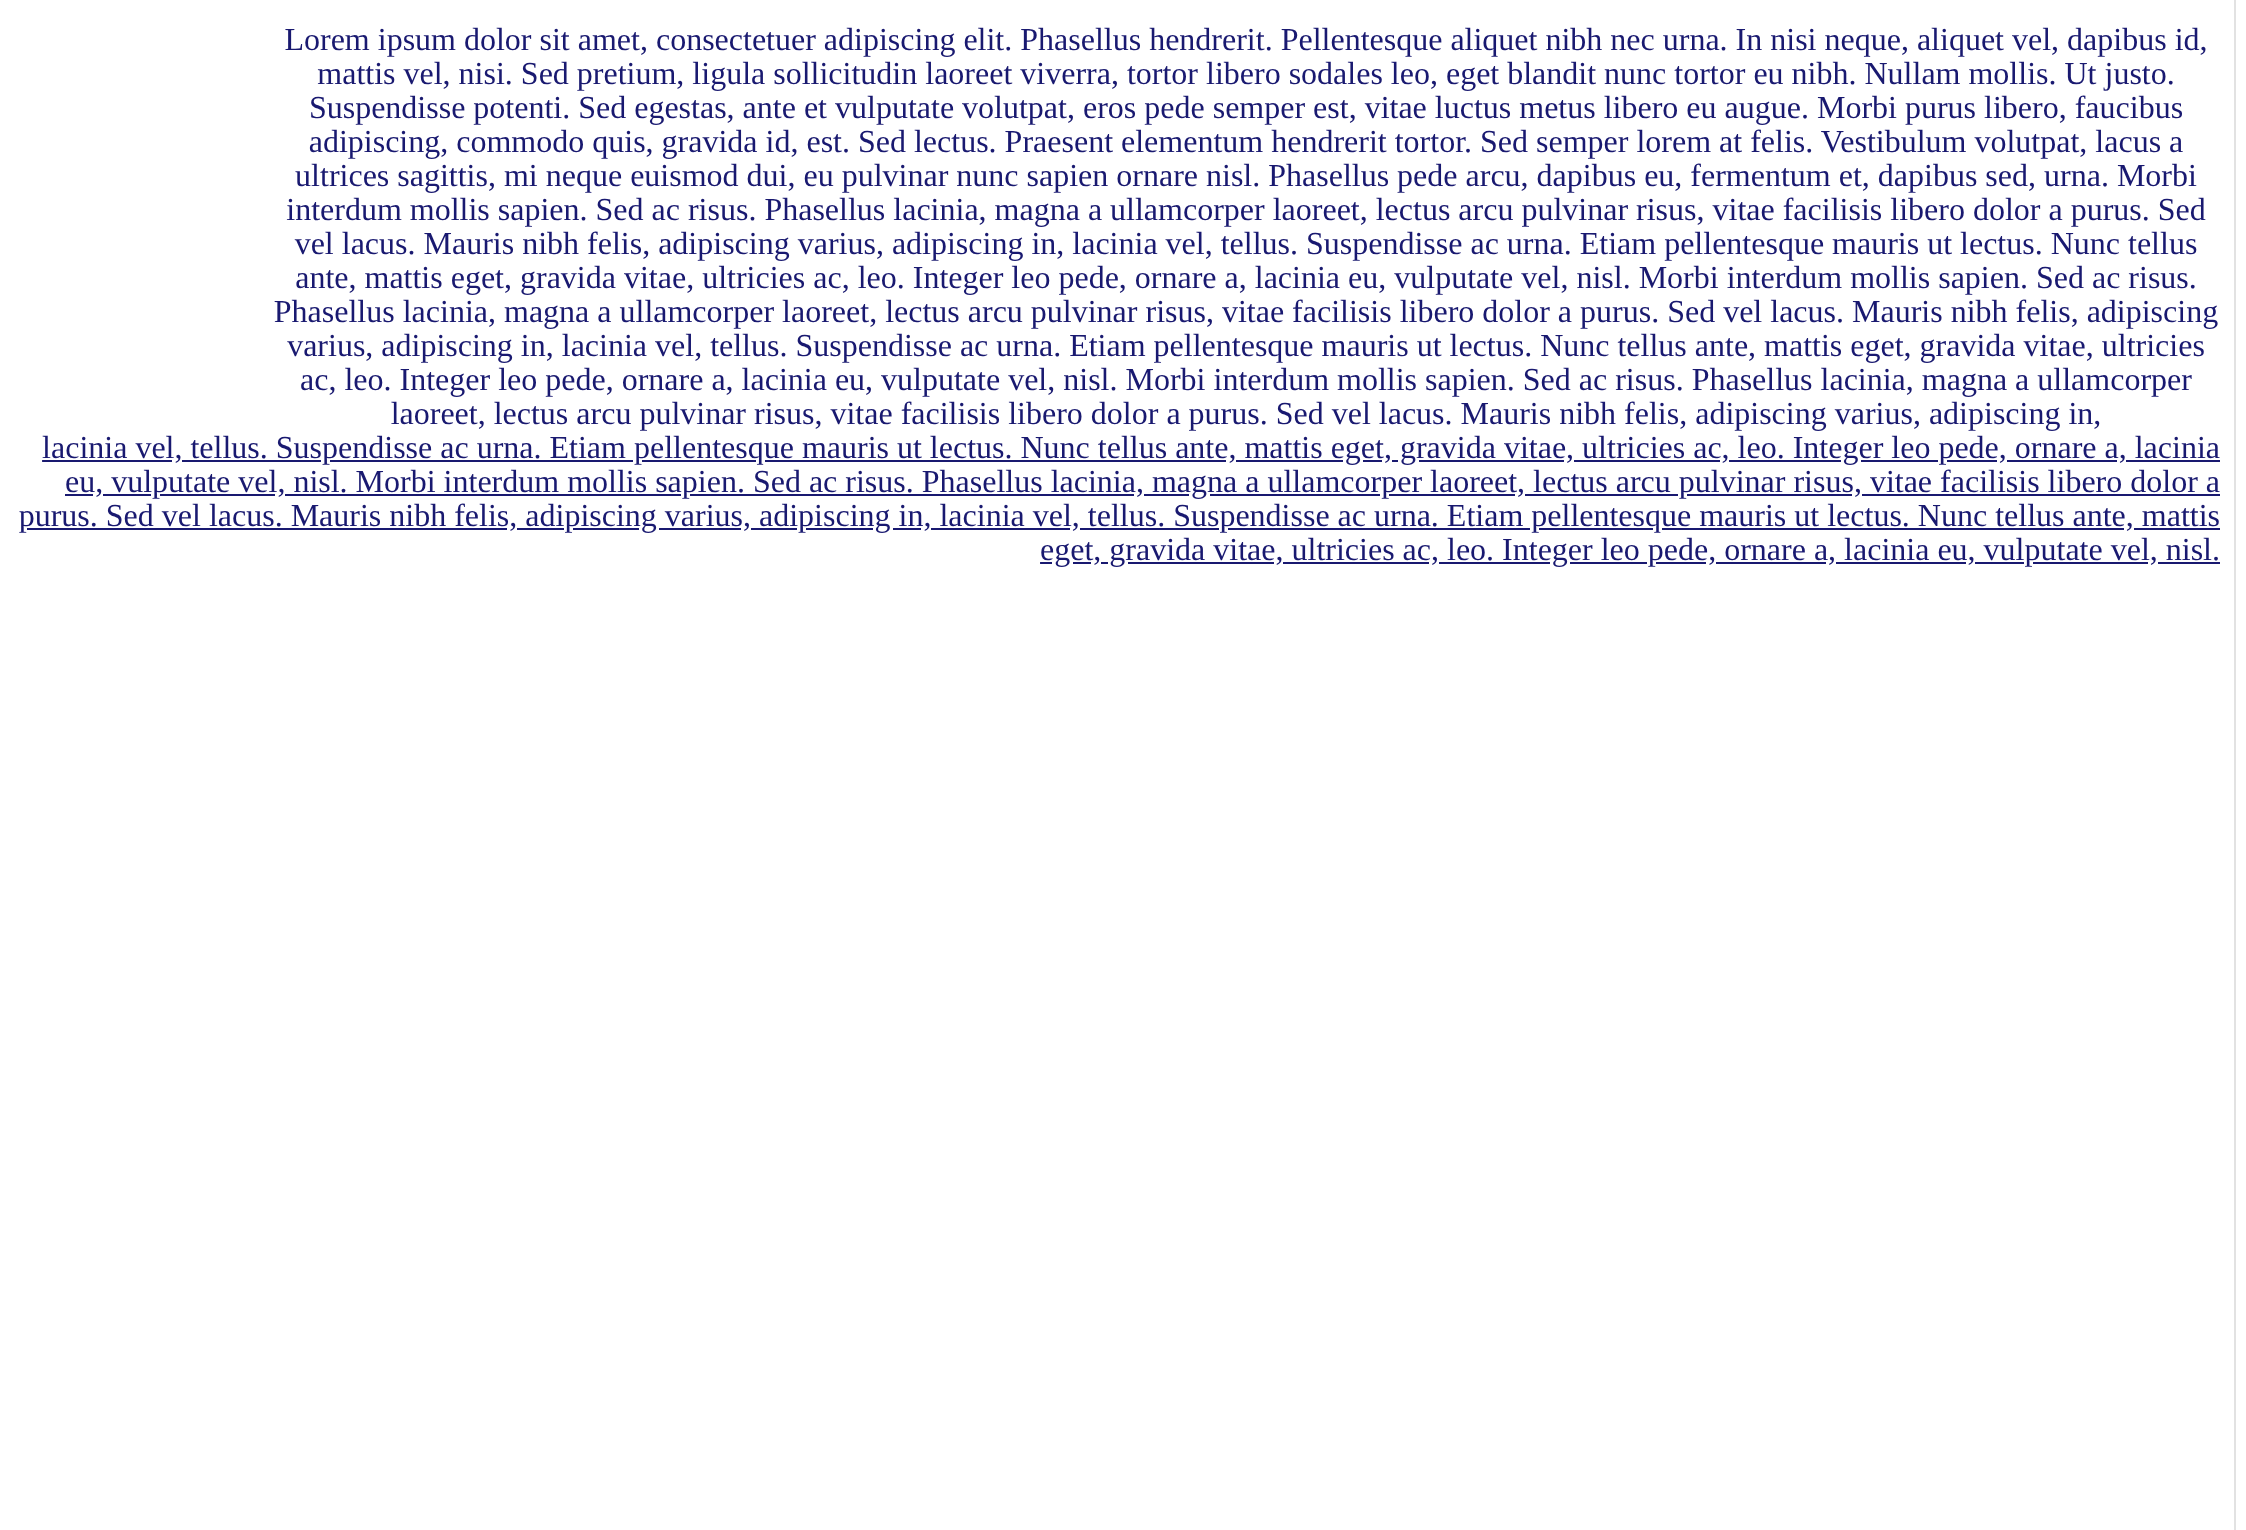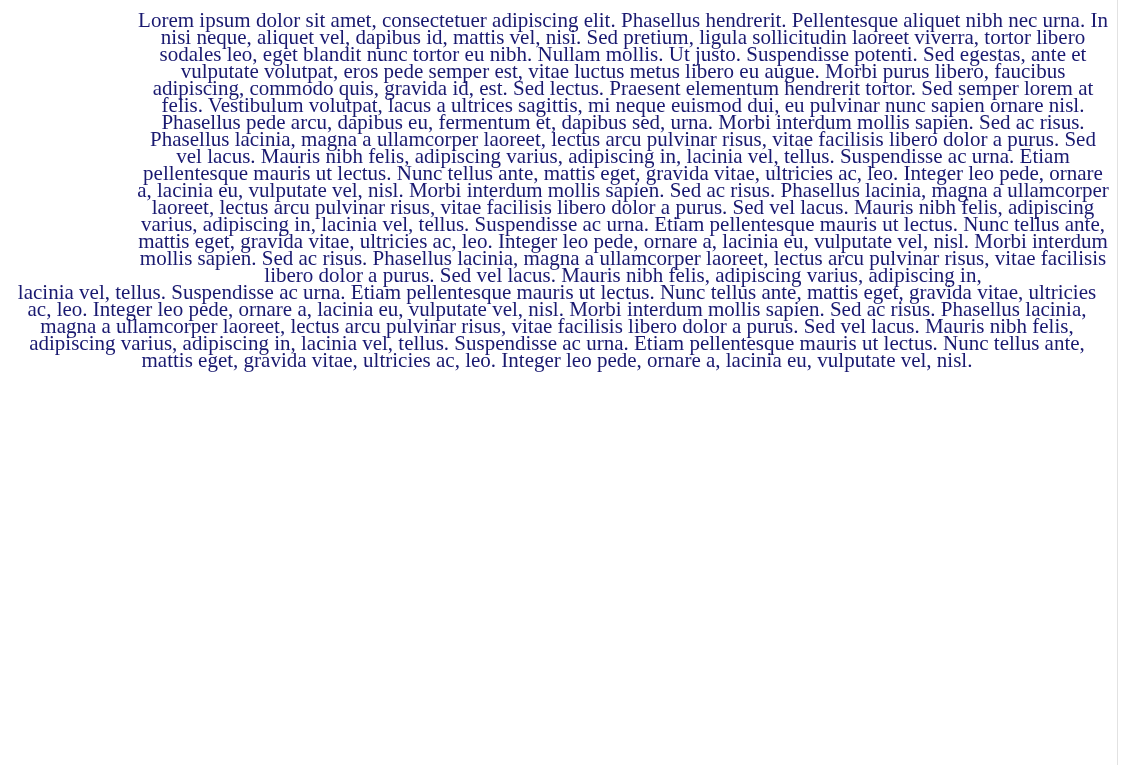--- a/index.html
+++ b/index.html
@@ -12,31 +12,32 @@
     height: 765px;
     overflow: hidden;
     position: relative;
     font-family: "Liberation Serif", "DejaVu Serif", serif;
   }
   .page {
     position: absolute;
     left: 4px;
     right: 13px;
     top: 12px;
-    font-size: 21px;
+    font-size: 16px;
     line-height: 17px;
     color: #191970; 
   }
   .para-centered {
     margin: 0 0 0 132px;
     text-align: center;
   }
   .para-left {
     margin: 0;
-    text-align: center;
+    text-align: right;
+    text-decoration: underline;
   }
   .scrollbar-gutter {
     position: absolute;
     top: 0;
     right: 0;
     width: 5px;
     height: 765px;
     background: #ffffff;
     border-left: 1px solid #e2e2e2; 
   }

